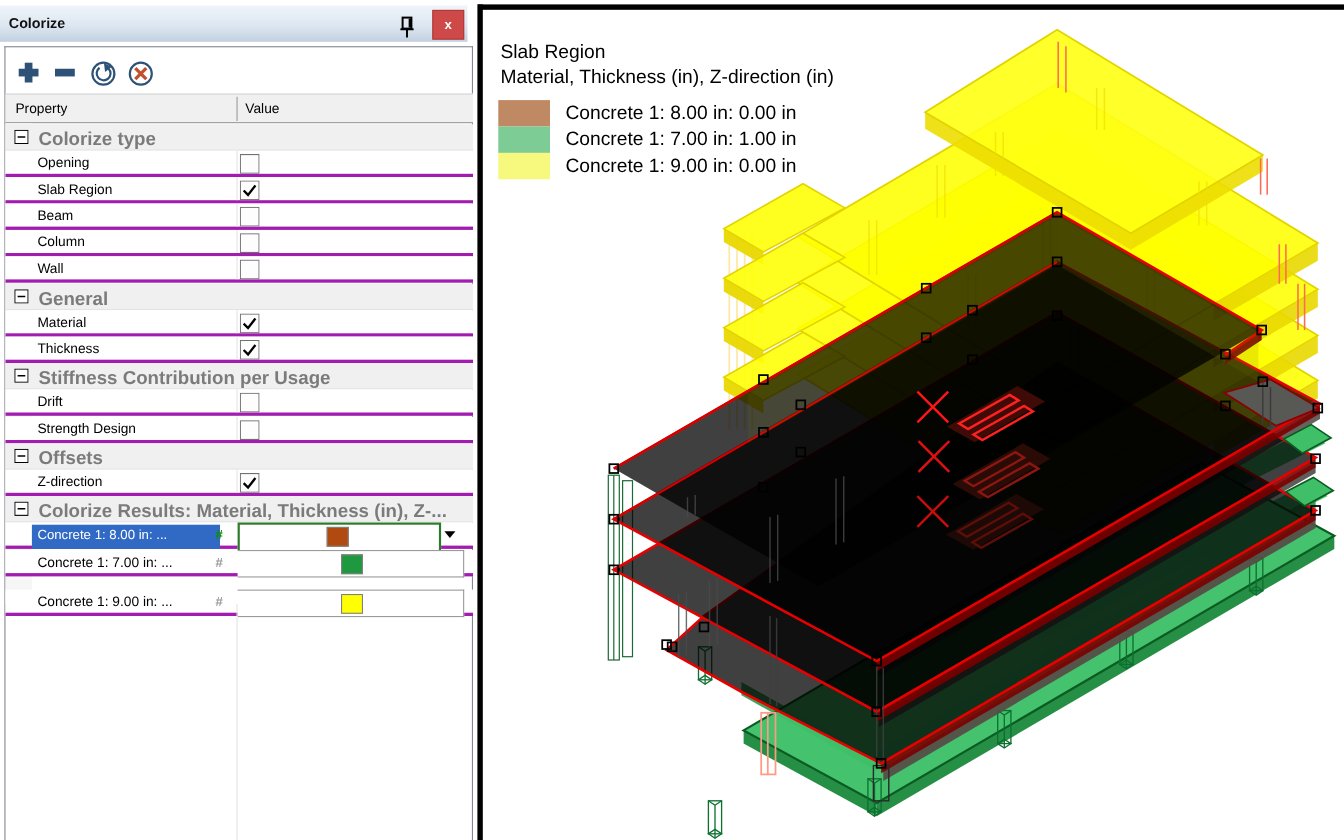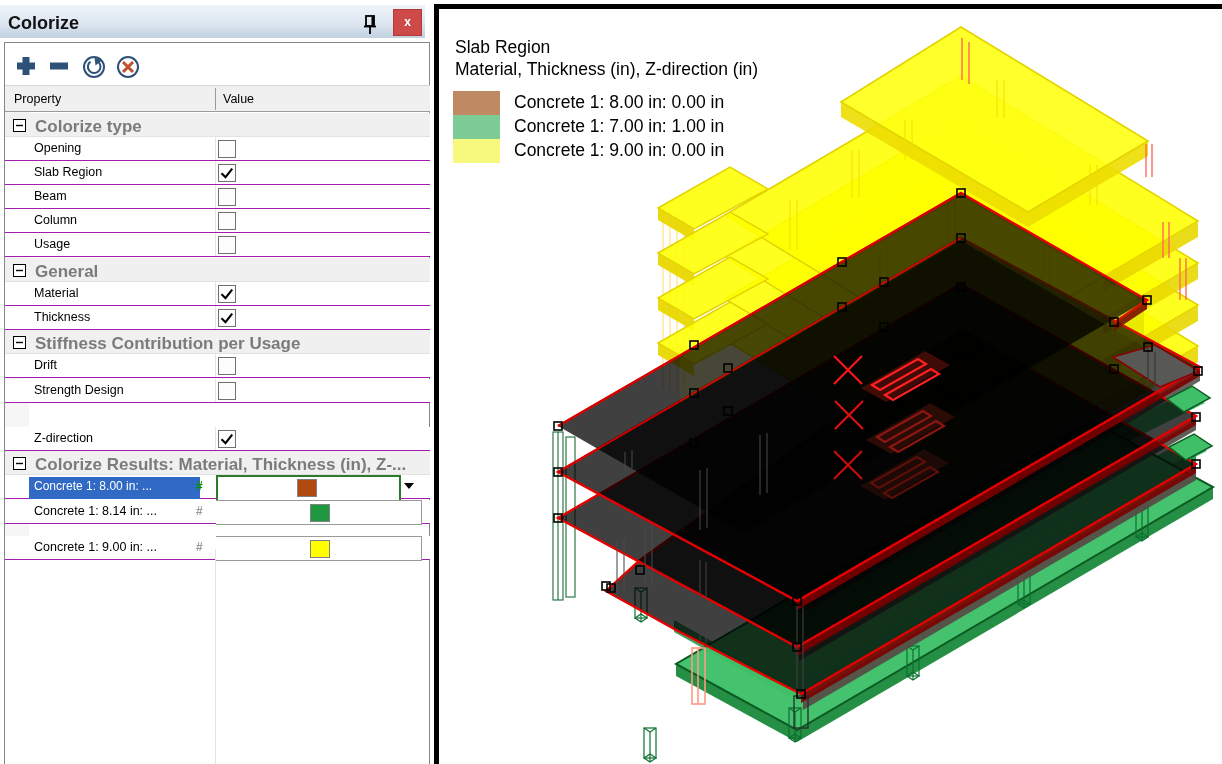--- a/index.html
+++ b/index.html
@@ -1,30 +1,30 @@
 <!DOCTYPE html>
 <html><head><meta charset="utf-8"><style>
 html,body{margin:0;padding:0;width:1222px;height:764px;background:#fff;
 font-family:"Liberation Sans",sans-serif;overflow:hidden}
 #panel{position:absolute;left:0;top:0;width:434px;height:764px;background:#fff}
 #title{position:absolute;left:0;top:5px;width:425px;height:33px;
 background:linear-gradient(#eff4f9,#dde7f1 55%,#c2d0e0);}
-#title span{position:absolute;left:8px;top:8px;font-size:18px;font-weight:bold;color:#111}
+#title span{position:absolute;left:8px;top:8px;font-size:13px;font-weight:bold;color:#111}
 #closebtn{position:absolute;left:393px;top:4px;width:27px;height:25px;background:#cd4a49;
 border:1px solid #b03a3a;color:#fff;font-weight:bold;font-size:12px;text-align:center;line-height:24px}
 #body{position:absolute;left:4px;top:42px;width:426px;height:722px;border:1px solid #828790;border-bottom:none;box-sizing:border-box;background:#fff}
 #hdr{position:absolute;left:0px;top:42px;width:425px;height:27px;background:#f0f0f0;
 border-top:1px solid #d5d5d5;border-bottom:1px solid #9a9a9a;box-sizing:border-box}
 #hdr .h1{position:absolute;left:9px;top:6px;font-size:12.5px;color:#000}
 #hdr .h2{position:absolute;left:218px;top:6px;font-size:12.5px;color:#000}
 #hdr .div{position:absolute;left:210px;top:2px;width:1px;height:22px;background:#9a9a9a}
 .grow{position:absolute;left:0px;width:425px;background:#f0f0f0;border-bottom:1px solid #e2e2e2;box-sizing:border-box}
 .gtxt{position:absolute;left:30px;top:4px;font-weight:bold;font-size:17px;color:#7b7b7b;white-space:nowrap}
 .exp{position:absolute;left:8px;top:5px}
-.prow{position:absolute;left:0px;width:425px;background:#fff;border-bottom:1px solid #a21caf;box-sizing:border-box}
+.prow{position:absolute;left:0px;width:425px;background:#fff;border-bottom:3px solid #a21caf;box-sizing:border-box}
 .prow .ptxt{position:absolute;left:29px;top:4px;font-size:12.5px;color:#000;white-space:nowrap}
 .gut{position:absolute;left:0;top:69px;width:24px;height:437px;background:#f6f6f6}
 #vdiv{position:absolute;left:210px;top:506px;width:1px;height:216px;background:#e4e4e4}
 .cdiv{position:absolute;left:210px;top:0;width:1px;height:100%;background:#e4e4e4}
 #canvas{position:absolute;left:0;top:0;width:1222px;height:764px}
 </style></head><body>
 <svg id="canvas" width="1222" height="764" viewBox="0 0 1222 764">
 <rect x="0" y="0" width="1222" height="764" fill="#fff"></rect>
 <rect x="434" y="4" width="788" height="5" fill="#000"></rect>
 <rect x="433" y="4" width="6" height="760" fill="#000"></rect>
@@ -290,21 +290,21 @@
       </div>
       <div class="prow" style="top:142px;height:24px">
         <span class="cdiv"></span>
         <span class="ptxt">Beam</span>
         <svg width="18" height="18" style="position:absolute;left:213px;top:3px">
           <rect x="0.5" y="0.5" width="17" height="17" fill="#fdfdfd" stroke="#707070"></rect>
         </svg>
       </div>
       <div class="prow" style="top:190px;height:24px">
         <span class="cdiv"></span>
-        <span class="ptxt">Usage</span>
+        <span class="ptxt">Wall</span>
         <svg width="18" height="18" style="position:absolute;left:213px;top:3px">
           <rect x="0.5" y="0.5" width="17" height="17" fill="#fdfdfd" stroke="#707070"></rect>
         </svg>
       </div>
       <div class="grow" style="top:215px;height:24px">
         <span class="exp"><svg width="13" height="13">
             <rect x="0.5" y="0.5" width="12" height="12" fill="#fff" stroke="#000"></rect>
             <line x1="3" y1="6.5" x2="10" y2="6.5" stroke="#000" stroke-width="1.4"></line>
           </svg></span>
         <span class="gtxt">General</span>
@@ -338,20 +338,27 @@
         <svg width="18" height="18" style="position:absolute;left:213px;top:3px">
           <rect x="0.5" y="0.5" width="17" height="17" fill="#fdfdfd" stroke="#707070"></rect>
         </svg>
       </div>
       <div class="prow" style="top:336px;height:24px">
         <span class="cdiv"></span>
         <span class="ptxt">Strength Design</span>
         <svg width="18" height="18" style="position:absolute;left:213px;top:3px">
           <rect x="0.5" y="0.5" width="17" height="17" fill="#fdfdfd" stroke="#707070"></rect>
         </svg>
+      </div>
+      <div class="grow" style="top:360px;height:24px">
+        <span class="exp"><svg width="13" height="13">
+            <rect x="0.5" y="0.5" width="12" height="12" fill="#fff" stroke="#000"></rect>
+            <line x1="3" y1="6.5" x2="10" y2="6.5" stroke="#000" stroke-width="1.4"></line>
+          </svg></span>
+        <span class="gtxt">Offsets</span>
       </div>
       <div class="prow" style="top:384px;height:24px">
         <span class="cdiv"></span>
         <span class="ptxt">Z-direction</span>
         <svg width="18" height="18" style="position:absolute;left:213px;top:3px">
           <rect x="0.5" y="0.5" width="17" height="17" fill="#fdfdfd" stroke="#707070"></rect>
           <path d="M3.5 9.2 L7.5 13.2 L14.2 4.6" stroke="#000" stroke-width="2.1" fill="none"></path>
         </svg>
       </div>
       <div class="grow" style="top:408px;height:24px">
@@ -362,21 +369,21 @@
         <span class="gtxt">Colorize Results: Material, Thickness (in), Z-...</span>
       </div>
       <div class="prow" style="top:432px;height:24px">
         <span style="position:absolute;left:24px;top:2px;width:162px;height:20px;background:#316ac5;color:#fff;padding:2px 4px 0 5px;font-size:12px;white-space:nowrap">Concrete 1: 8.00 in: ...</span>
         <span style="position:absolute;left:191px;top:4px;color:#089000;font-weight:bold;font-size:12px">#</span>
         <span style="position:absolute;left:211px;top:0px;width:181px;height:23px;background:#fff;border:2px solid #2d7a2d"></span>
         <span style="position:absolute;left:292px;top:4px;width:18px;height:16px;background:#b04a10;border:1px solid #808080"></span>
         <span style="position:absolute;left:399px;top:8px;width:0;height:0;border-left:5px solid transparent;border-right:5px solid transparent;border-top:6px solid #000"></span>
       </div>
       <div class="prow" style="top:457px;height:24px">
-        <span class="ptxt" style="left:29px">Concrete 1: 8.14 in: ...</span>
+        <span class="ptxt" style="left:29px">Concrete 1: 7.00 in: ...</span>
         <span style="position:absolute;left:191px;top:4px;color:#9a9a9a;font-weight:bold;font-size:12px">#</span>
         <span style="position:absolute;left:211px;top:0px;width:205px;height:23px;background:#fff;border:1px solid #9a9a9a;border-left:none"></span>
         <span style="position:absolute;left:305px;top:4px;width:18px;height:16px;background:#1f9940;border:1px solid #808080"></span>
       </div>
       <div class="prow" style="top:493px;height:24px">
         <span class="ptxt" style="left:29px">Concrete 1: 9.00 in: ...</span>
         <span style="position:absolute;left:191px;top:4px;color:#9a9a9a;font-weight:bold;font-size:12px">#</span>
         <span style="position:absolute;left:211px;top:0px;width:205px;height:23px;background:#fff;border:1px solid #9a9a9a;border-left:none"></span>
         <span style="position:absolute;left:305px;top:4px;width:18px;height:16px;background:#ffff00;border:1px solid #808080"></span>
       </div>

